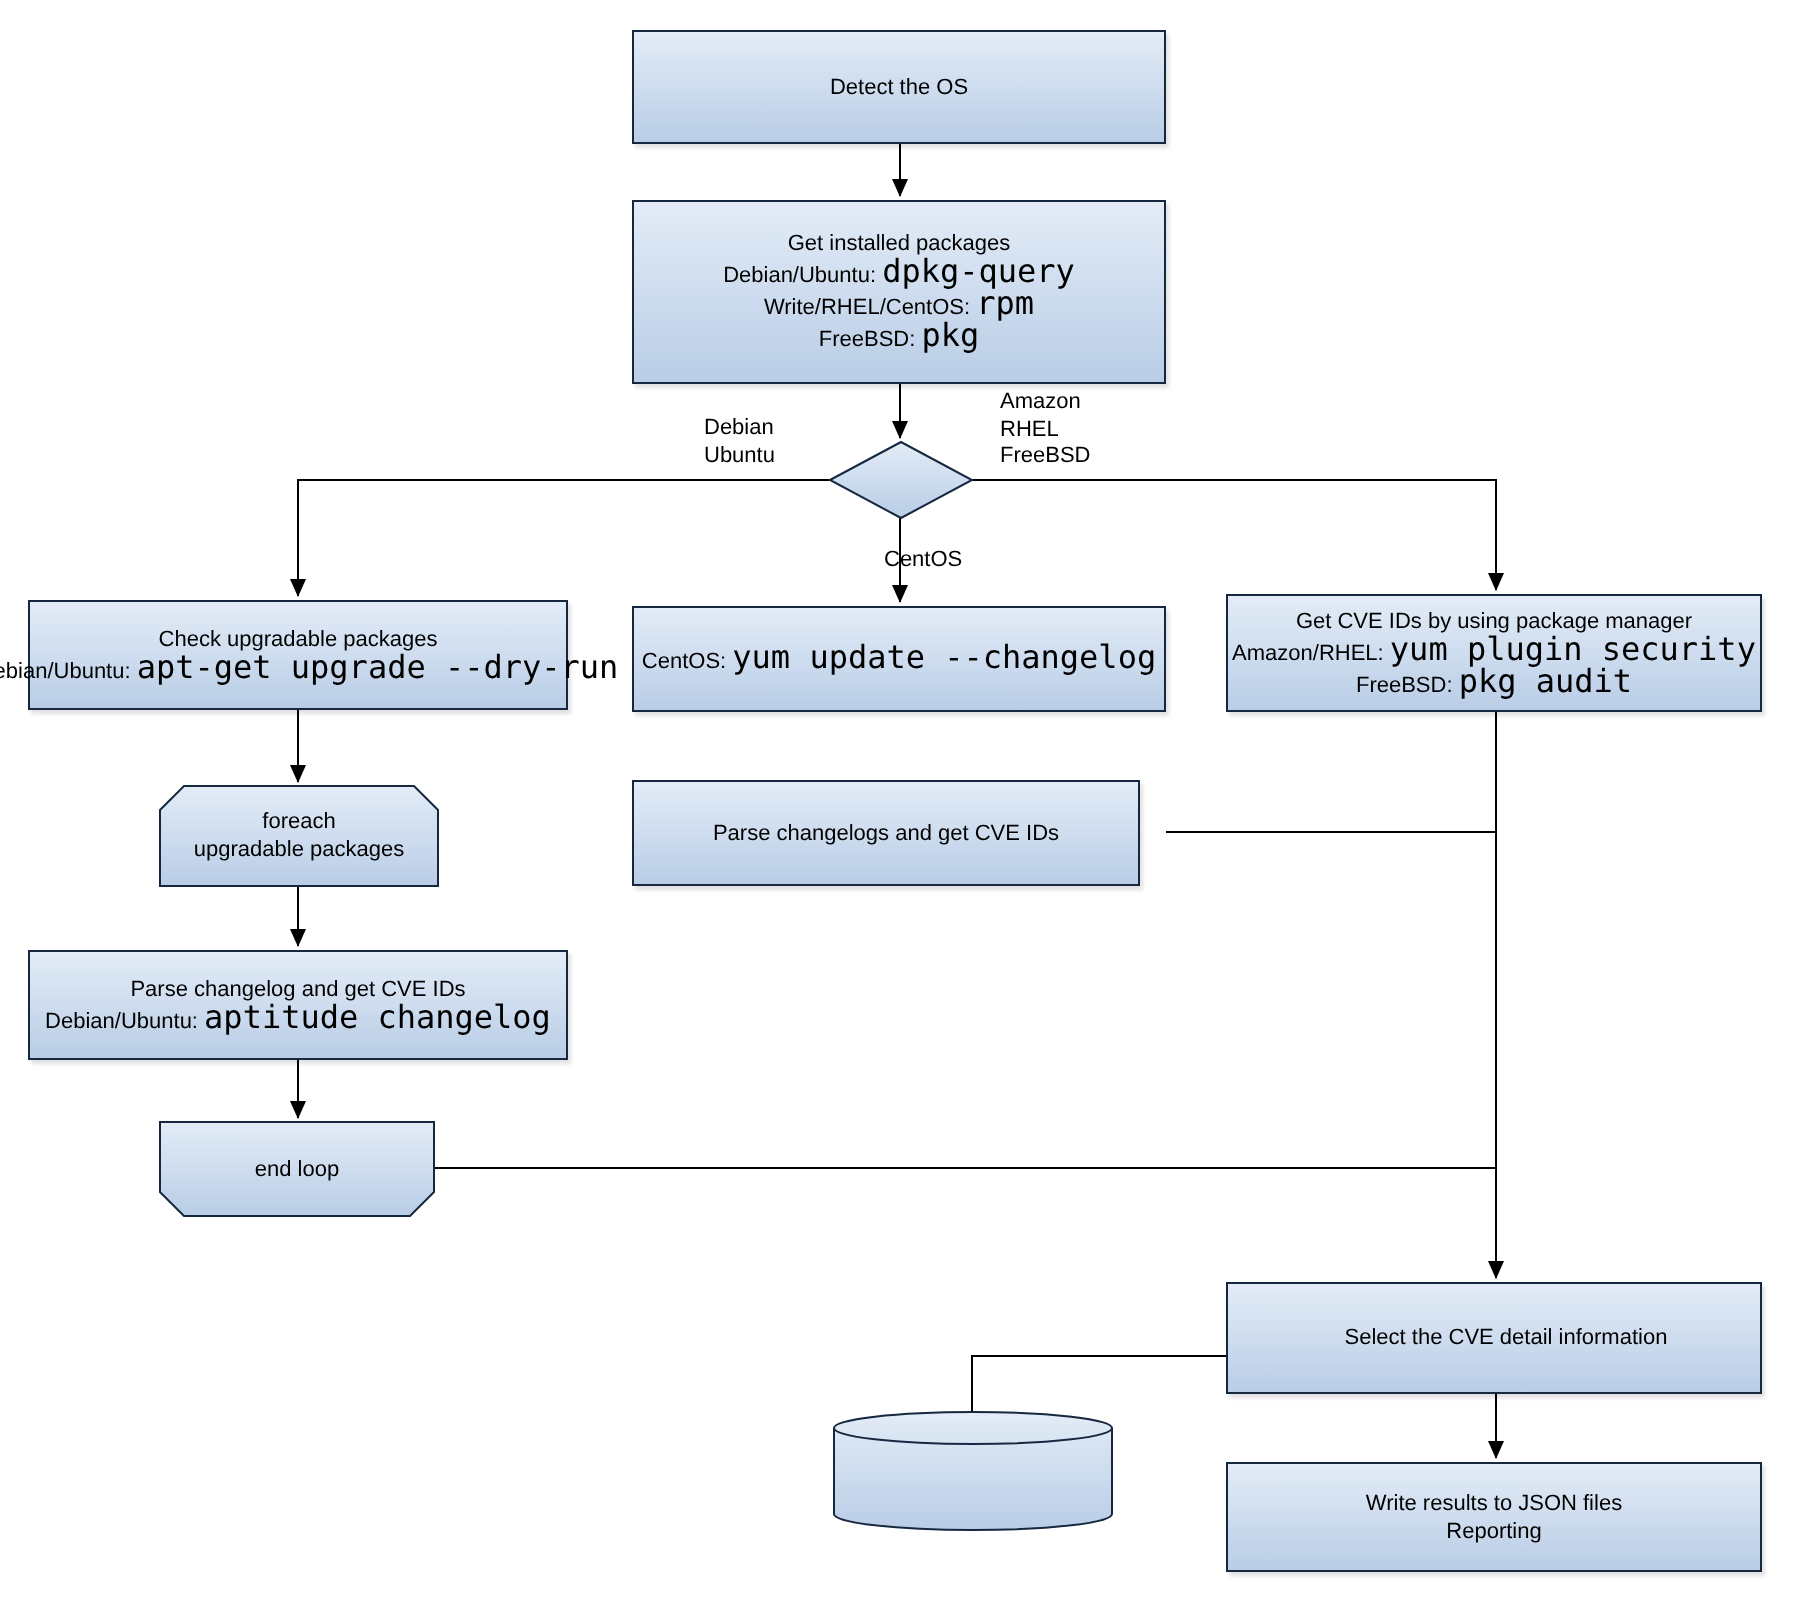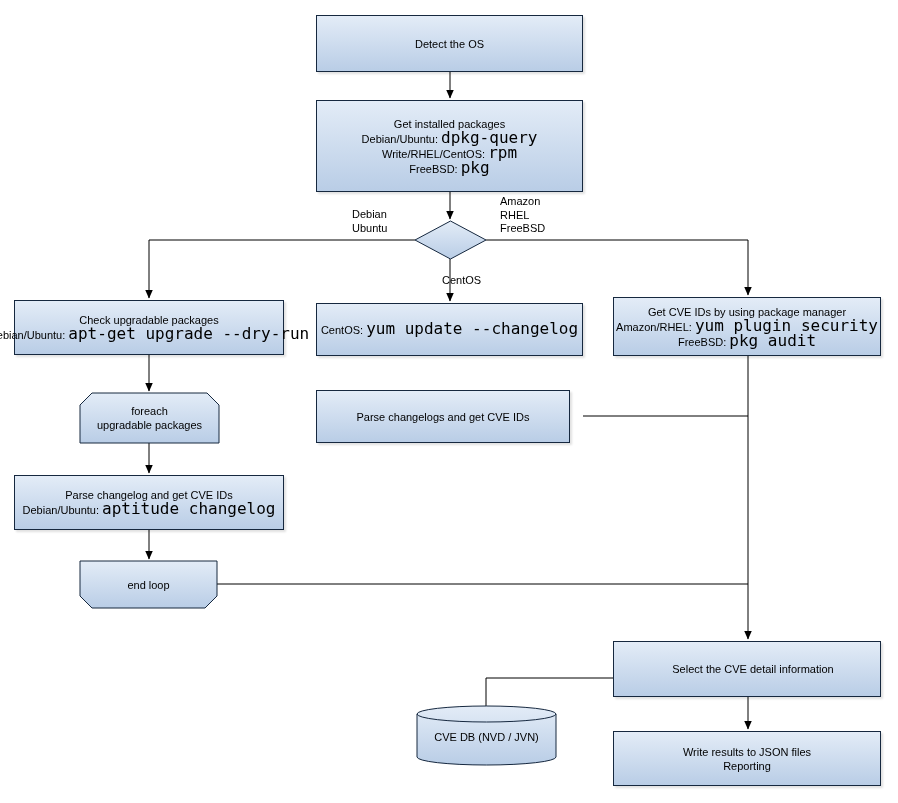--- a/index.html
+++ b/index.html
@@ -114,23 +114,20 @@
 
   <div class="shape-label" style="left:80px;top:393px;width:139px;height:50px;">
     <div class="line">foreach</div>
     <div class="line">upgradable packages</div>
   </div>
 
   <div class="shape-label" style="left:80px;top:561px;width:137px;height:47px;">
     <div class="line">end loop</div>
   </div>
 
-  <div class="shape-label" style="left:417px;top:716px;width:139px;height:41px;">
-    <div class="line">CVE DB (NVD / JVN)</div>
-  </div>
 
   <div class="edge-label" style="left:352px;top:208px;">
     <div>Debian</div>
     <div>Ubuntu</div>
   </div>
 
   <div class="edge-label" style="left:500px;top:195px;">
     <div>Amazon</div>
     <div>RHEL</div>
     <div>FreeBSD</div>

